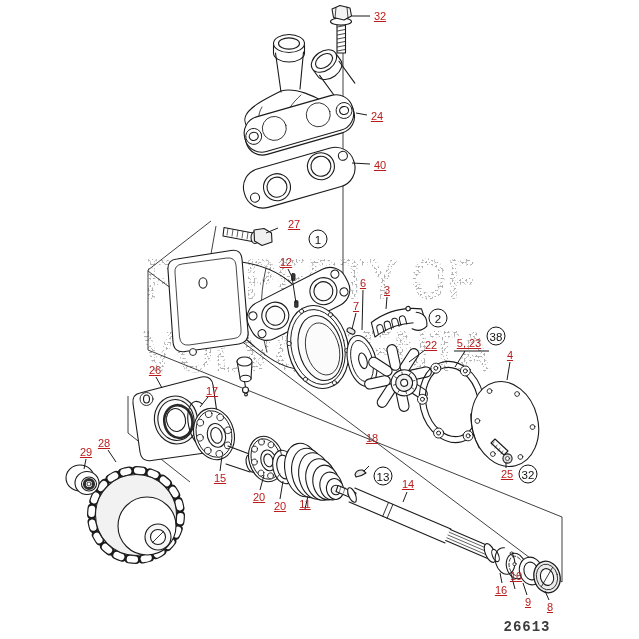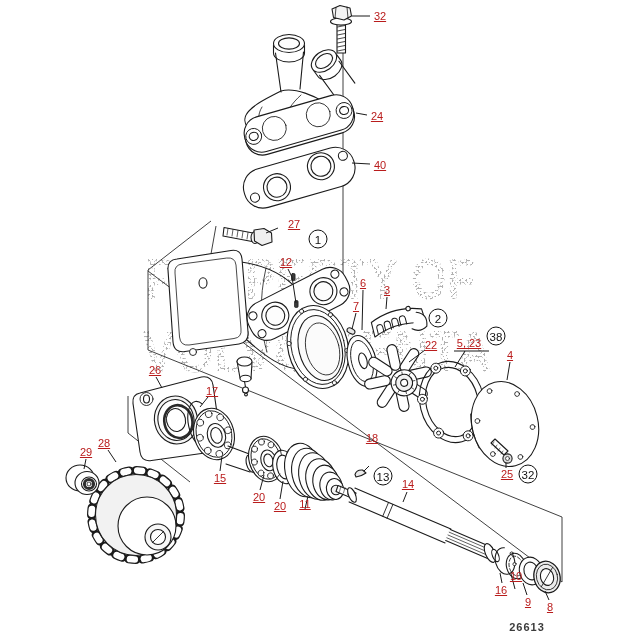--- a/index.html
+++ b/index.html
@@ -4,22 +4,22 @@
 <style>
   html,body{margin:0;padding:0;background:#fff;}
   .stage{position:relative;width:639px;height:639px;background:#fff;overflow:hidden;
          font-family:"Liberation Sans", sans-serif;}
   svg{position:absolute;left:0;top:0;}
   .lbl{position:absolute;transform:translate(-50%,-50%);font-size:11px;color:#b91c1c;
        white-space:nowrap;font-family:"Liberation Sans", sans-serif;text-decoration:underline;}
   .circ{position:absolute;transform:translate(-50%,-50%);width:17px;height:17px;
         border:1.4px solid #111;border-radius:50%;font-size:11.5px;color:#111;
         display:flex;align-items:center;justify-content:center;background:transparent;}
-  .dnum{position:absolute;transform:translate(-50%,-50%);font-size:11px;color:#3c3c3c;
-        letter-spacing:1px;font-weight:bold;}
+  .dnum{position:absolute;transform:translate(-50%,-50%);font-size:14px;color:#3c3c3c;
+        letter-spacing:1px;font-weight:bold;font-family:Liberation Mono, monospace;}
 </style>
 </head>
 <body>
 
 <div class="stage">
 
 <svg width="639" height="639" viewBox="0 0 639 639">
   <defs>
     <filter id="speck" x="-10%" y="-10%" width="120%" height="120%">
       <feTurbulence type="fractalNoise" baseFrequency="0.5" numOctaves="2" seed="7" result="n"></feTurbulence>

